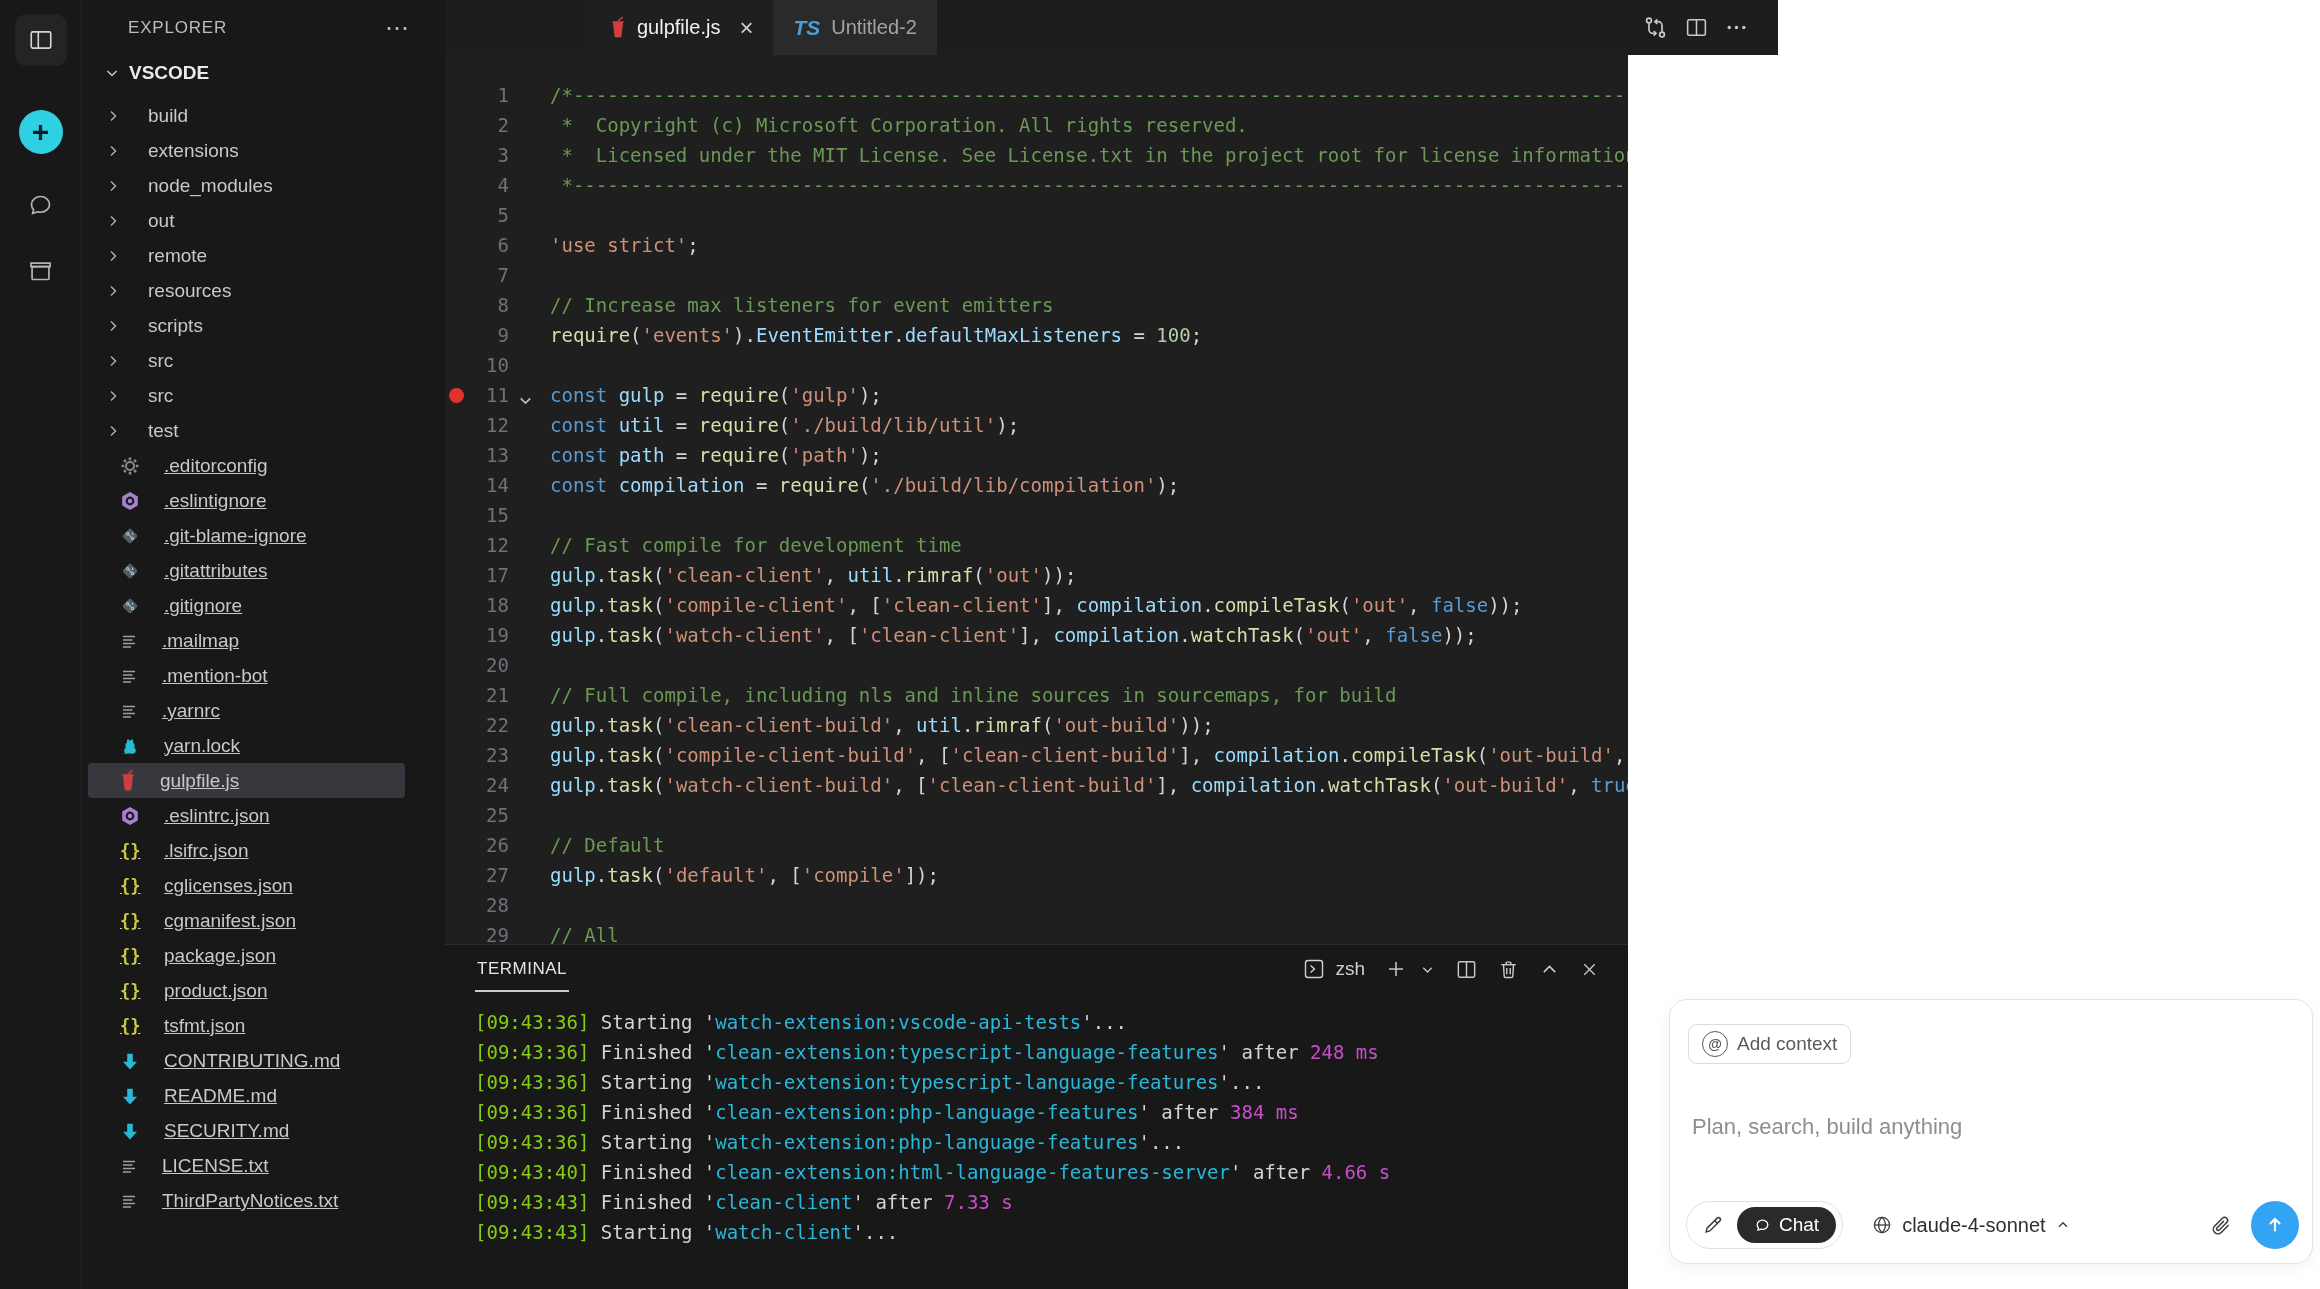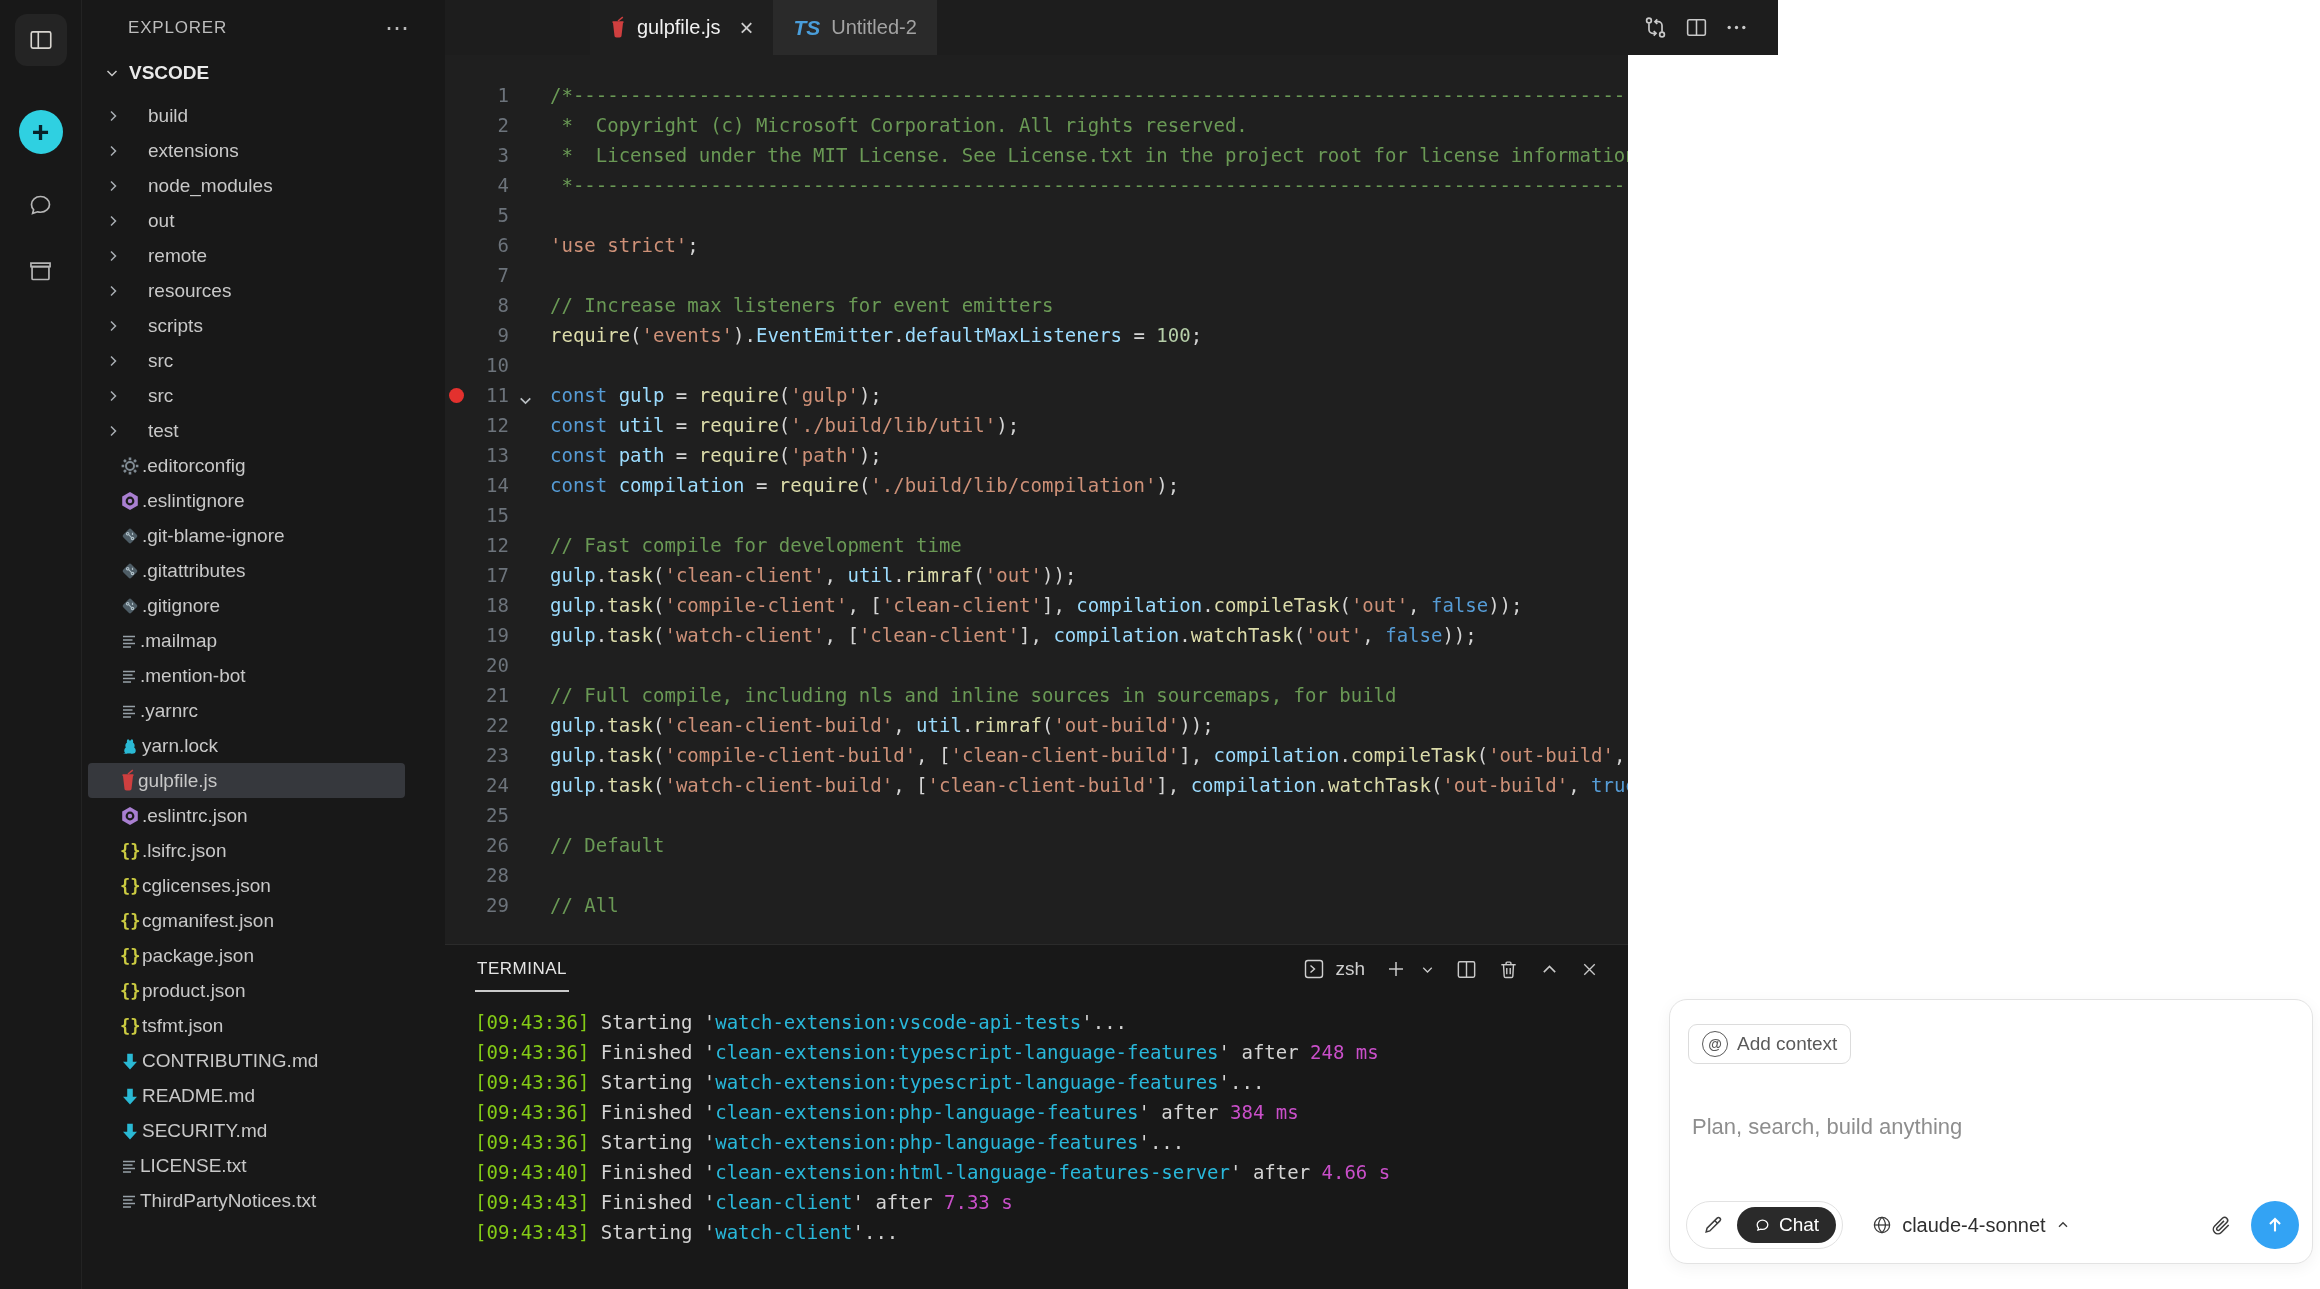--- a/index.html
+++ b/index.html
@@ -13,21 +13,21 @@
   .act-ic{margin-top:38px;cursor:pointer;display:flex;}
 
   
   .sidebar{width:363px;background:#181818;flex-shrink:0;color:#c8c8c8;box-sizing:border-box;overflow:hidden;}
   .sb-header{height:55px;display:flex;align-items:center;justify-content:space-between;padding:0 34px 0 46px;color:#bdbdbd;font-size:17px;letter-spacing:.8px;}
   .sb-dots{color:#b9b9b9;font-size:24px;letter-spacing:2px;cursor:pointer;line-height:10px;}
   .root-row{height:35px;display:flex;align-items:center;padding-left:22px;gap:9px;font-weight:bold;color:#eaeaea;font-size:19px;}
   .tree{padding-top:8px;}
   .tree-row{height:35px;display:flex;align-items:center;font-size:19px;color:#c8c8c8;margin:0 40px 0 6px;cursor:pointer;}
   .tree-row.folder{padding-left:17px;gap:27px;}
-  .tree-row.file{padding-left:32px;gap:2px;}
+  .tree-row.file{padding-left:32px;gap:24px;text-decoration:underline;}
   .tree-row.sel{background:#36383d;border-radius:4px;}
   .tree-label{white-space:nowrap;}
   .icon{display:inline-flex;align-items:center;justify-content:center;}
   .json-ic{color:#cbcb41;font-weight:bold;font-size:17px;width:20px;text-align:center;font-family:"DejaVu Sans Mono",monospace;}
   .ts-ic{color:#4a9edb;font-weight:bold;font-size:21px;font-style:italic;}
 
   
   .main{width:1183px;flex-shrink:0;display:flex;flex-direction:column;background:#1f1f1f;}
   .tabbar{height:55px;background:#1d1d1d;display:flex;align-items:stretch;padding-left:145px;flex-shrink:0;}
   .tab{display:flex;align-items:center;gap:11px;padding:0 20px;font-size:20px;cursor:pointer;}
@@ -420,20 +420,21 @@
           <div class="code-line"><div class="gutter"><span class="lnum">17</span></div><span class="codetxt"><span class="tk-v">gulp</span><span class="tk-p">.</span><span class="tk-f">task</span><span class="tk-p">(</span><span class="tk-s">'clean-client'</span><span class="tk-p">, </span><span class="tk-v">util</span><span class="tk-p">.</span><span class="tk-f">rimraf</span><span class="tk-p">(</span><span class="tk-s">'out'</span><span class="tk-p">));</span></span></div>
           <div class="code-line"><div class="gutter"><span class="lnum">18</span></div><span class="codetxt"><span class="tk-v">gulp</span><span class="tk-p">.</span><span class="tk-f">task</span><span class="tk-p">(</span><span class="tk-s">'compile-client'</span><span class="tk-p">, [</span><span class="tk-s">'clean-client'</span><span class="tk-p">], </span><span class="tk-v">compilation</span><span class="tk-p">.</span><span class="tk-f">compileTask</span><span class="tk-p">(</span><span class="tk-s">'out'</span><span class="tk-p">, </span><span class="tk-k">false</span><span class="tk-p">));</span></span></div>
           <div class="code-line"><div class="gutter"><span class="lnum">19</span></div><span class="codetxt"><span class="tk-v">gulp</span><span class="tk-p">.</span><span class="tk-f">task</span><span class="tk-p">(</span><span class="tk-s">'watch-client'</span><span class="tk-p">, [</span><span class="tk-s">'clean-client'</span><span class="tk-p">], </span><span class="tk-v">compilation</span><span class="tk-p">.</span><span class="tk-f">watchTask</span><span class="tk-p">(</span><span class="tk-s">'out'</span><span class="tk-p">, </span><span class="tk-k">false</span><span class="tk-p">));</span></span></div>
           <div class="code-line"><div class="gutter"><span class="lnum">20</span></div><span class="codetxt"></span></div>
           <div class="code-line"><div class="gutter"><span class="lnum">21</span></div><span class="codetxt"><span class="tk-c">// Full compile, including nls and inline sources in sourcemaps, for build</span></span></div>
           <div class="code-line"><div class="gutter"><span class="lnum">22</span></div><span class="codetxt"><span class="tk-v">gulp</span><span class="tk-p">.</span><span class="tk-f">task</span><span class="tk-p">(</span><span class="tk-s">'clean-client-build'</span><span class="tk-p">, </span><span class="tk-v">util</span><span class="tk-p">.</span><span class="tk-f">rimraf</span><span class="tk-p">(</span><span class="tk-s">'out-build'</span><span class="tk-p">));</span></span></div>
           <div class="code-line"><div class="gutter"><span class="lnum">23</span></div><span class="codetxt"><span class="tk-v">gulp</span><span class="tk-p">.</span><span class="tk-f">task</span><span class="tk-p">(</span><span class="tk-s">'compile-client-build'</span><span class="tk-p">, [</span><span class="tk-s">'clean-client-build'</span><span class="tk-p">], </span><span class="tk-v">compilation</span><span class="tk-p">.</span><span class="tk-f">compileTask</span><span class="tk-p">(</span><span class="tk-s">'out-build'</span><span class="tk-p">, </span></span></div>
           <div class="code-line"><div class="gutter"><span class="lnum">24</span></div><span class="codetxt"><span class="tk-v">gulp</span><span class="tk-p">.</span><span class="tk-f">task</span><span class="tk-p">(</span><span class="tk-s">'watch-client-build'</span><span class="tk-p">, [</span><span class="tk-s">'clean-client-build'</span><span class="tk-p">], </span><span class="tk-v">compilation</span><span class="tk-p">.</span><span class="tk-f">watchTask</span><span class="tk-p">(</span><span class="tk-s">'out-build'</span><span class="tk-p">, </span><span class="tk-k">true</span></span></div>
           <div class="code-line"><div class="gutter"><span class="lnum">25</span></div><span class="codetxt"></span></div>
           <div class="code-line"><div class="gutter"><span class="lnum">26</span></div><span class="codetxt"><span class="tk-c">// Default</span></span></div>
+          <div class="code-line"><div class="gutter"><span class="lnum">27</span></div><span class="codetxt"><span class="tk-v">gulp</span><span class="tk-p">.</span><span class="tk-f">task</span><span class="tk-p">(</span><span class="tk-s">'default'</span><span class="tk-p">, [</span><span class="tk-s">'compile'</span><span class="tk-p">]);</span></span></div>
           <div class="code-line"><div class="gutter"><span class="lnum">28</span></div><span class="codetxt"></span></div>
           <div class="code-line"><div class="gutter"><span class="lnum">29</span></div><span class="codetxt"><span class="tk-c">// All</span></span></div>
         </div>
     </div>
     <div class="terminal">
       <div class="term-header">
         <span class="term-title">TERMINAL</span>
         <div class="term-tools">
           <span class="term-shell">
             <span class="icon">

